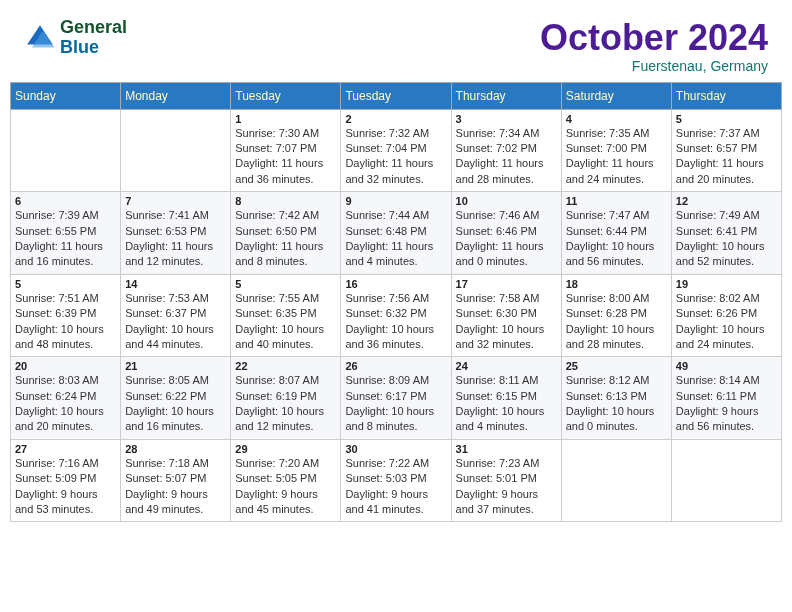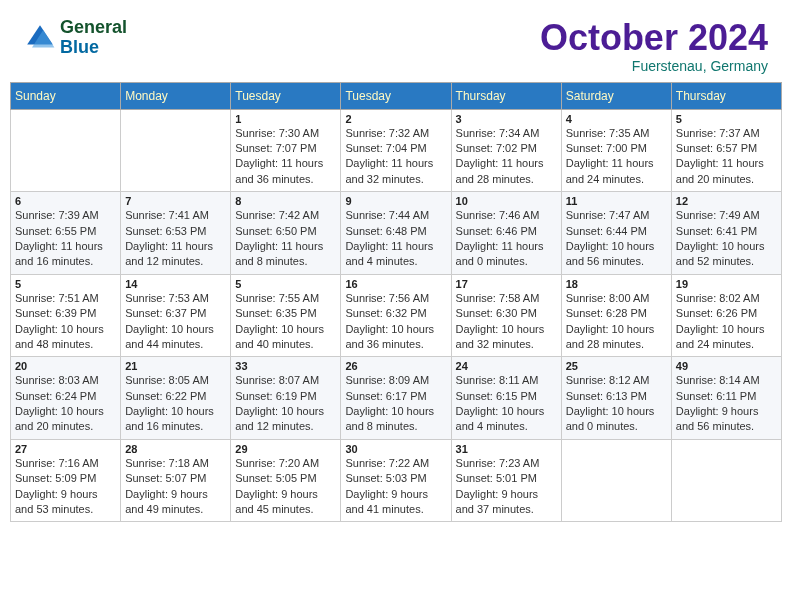--- a/index.html
+++ b/index.html
@@ -222,21 +222,21 @@
         <tr class="row-alt">
           <td>
             <span class="day-num">20</span>
             <div class="day-detail">Sunrise: 8:03 AM<br>Sunset: 6:24 PM<br>Daylight: 10 hours and 20 minutes.</div>
           </td>
           <td>
             <span class="day-num">21</span>
             <div class="day-detail">Sunrise: 8:05 AM<br>Sunset: 6:22 PM<br>Daylight: 10 hours and 16 minutes.</div>
           </td>
           <td>
-            <span class="day-num">33</span>
+            <span class="day-num">22</span>
             <div class="day-detail">Sunrise: 8:07 AM<br>Sunset: 6:19 PM<br>Daylight: 10 hours and 12 minutes.</div>
           </td>
           <td>
             <span class="day-num">26</span>
             <div class="day-detail">Sunrise: 8:09 AM<br>Sunset: 6:17 PM<br>Daylight: 10 hours and 8 minutes.</div>
           </td>
           <td>
             <span class="day-num">24</span>
             <div class="day-detail">Sunrise: 8:11 AM<br>Sunset: 6:15 PM<br>Daylight: 10 hours and 4 minutes.</div>
           </td>

